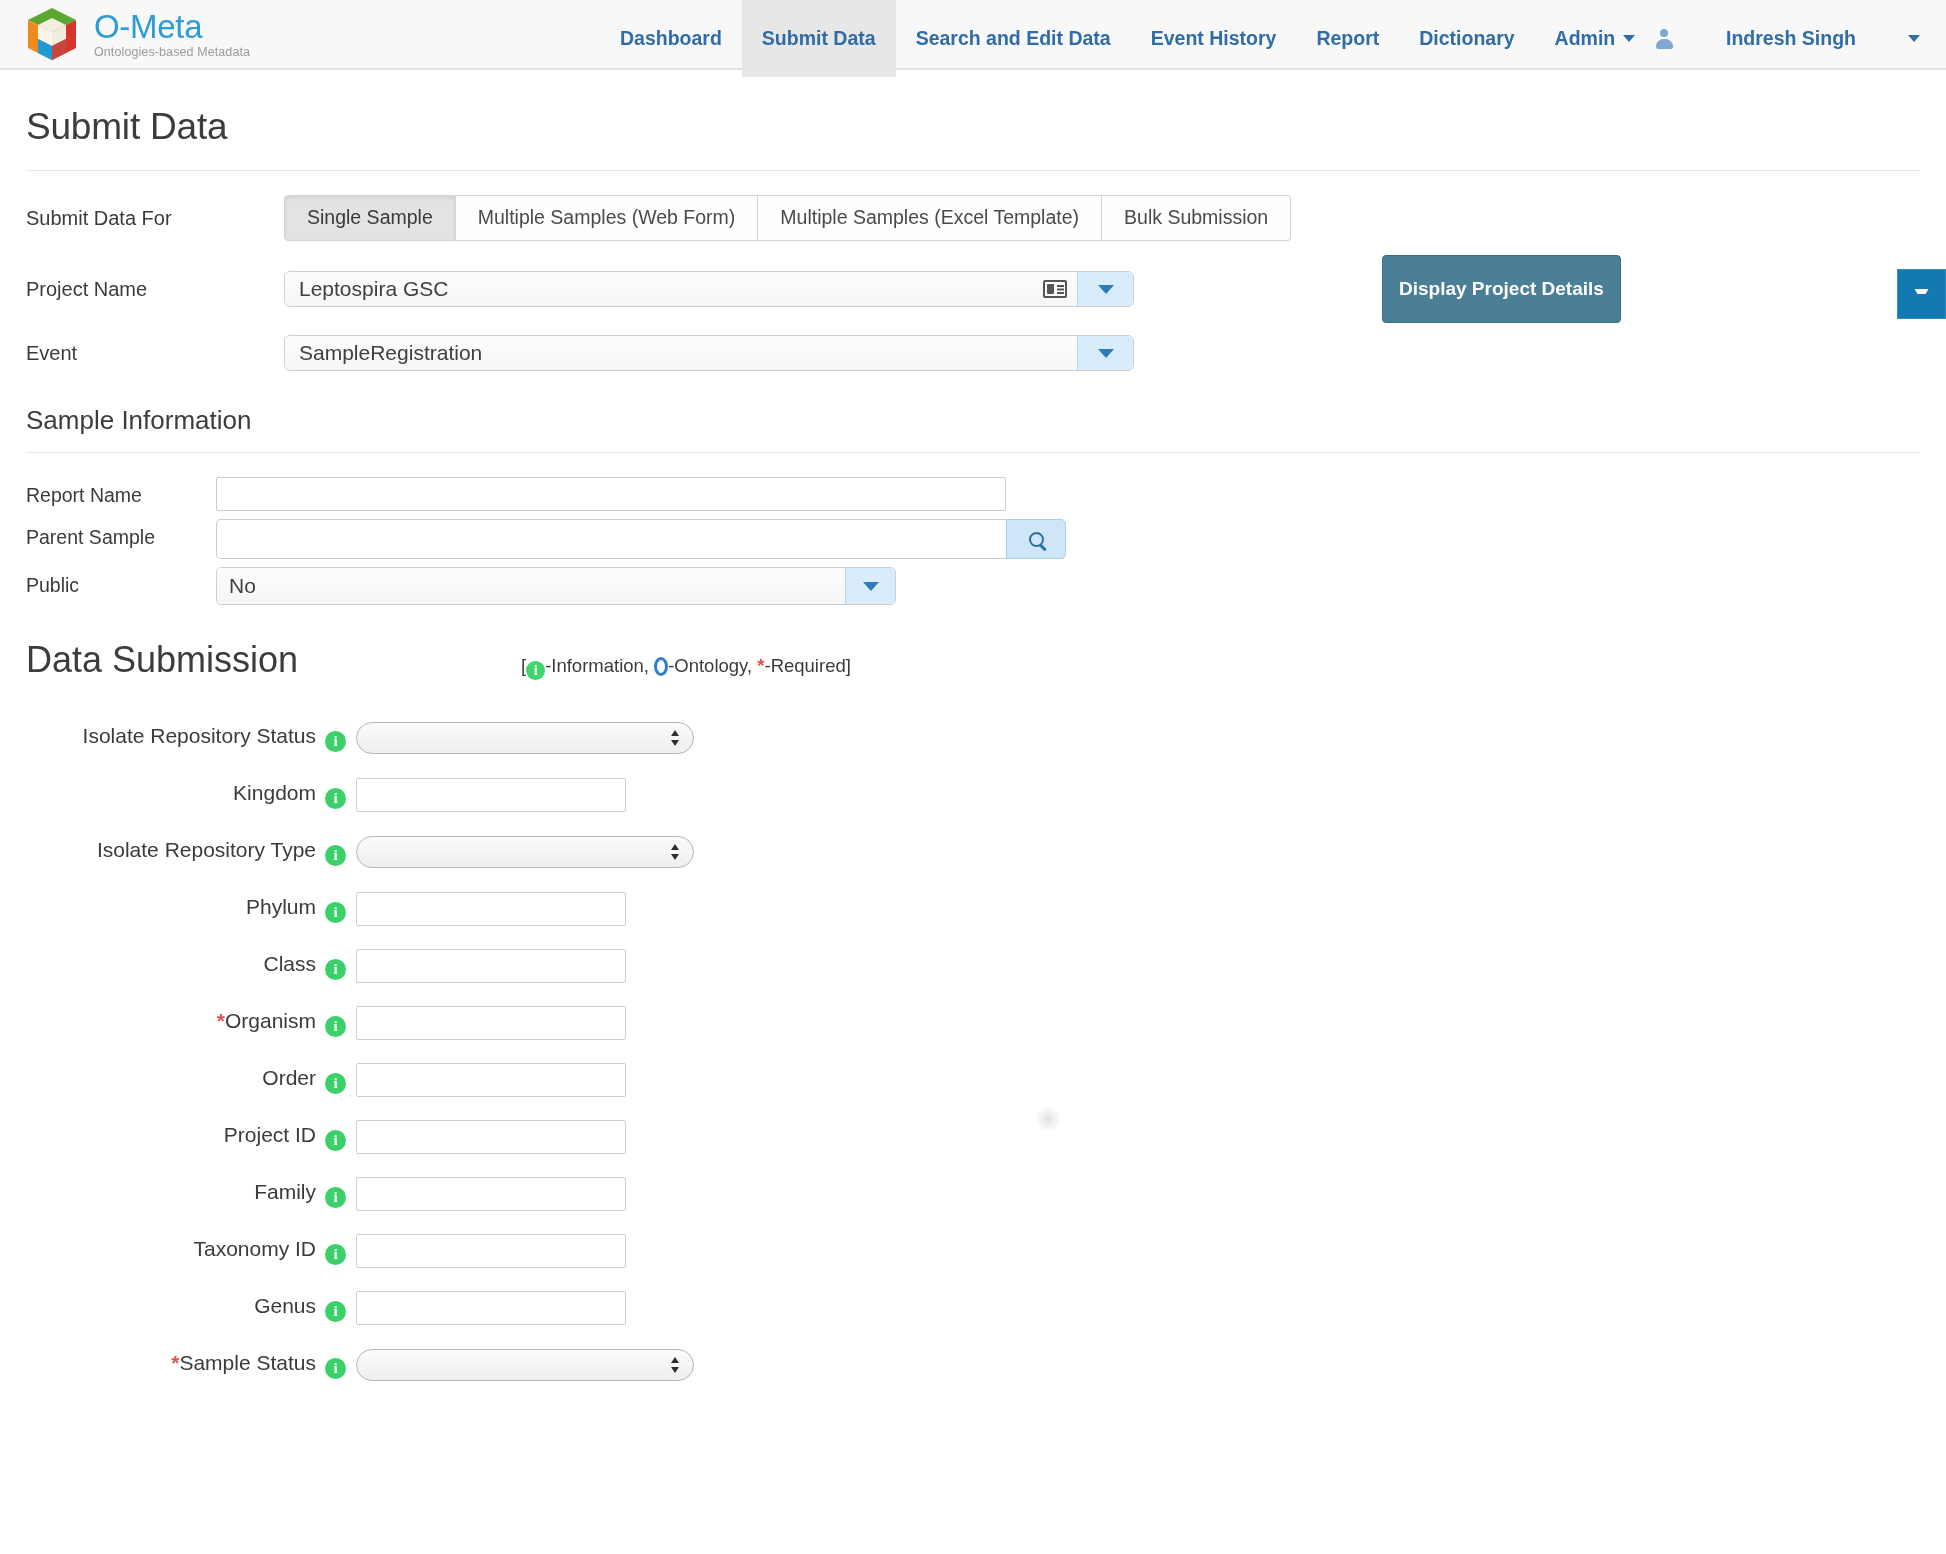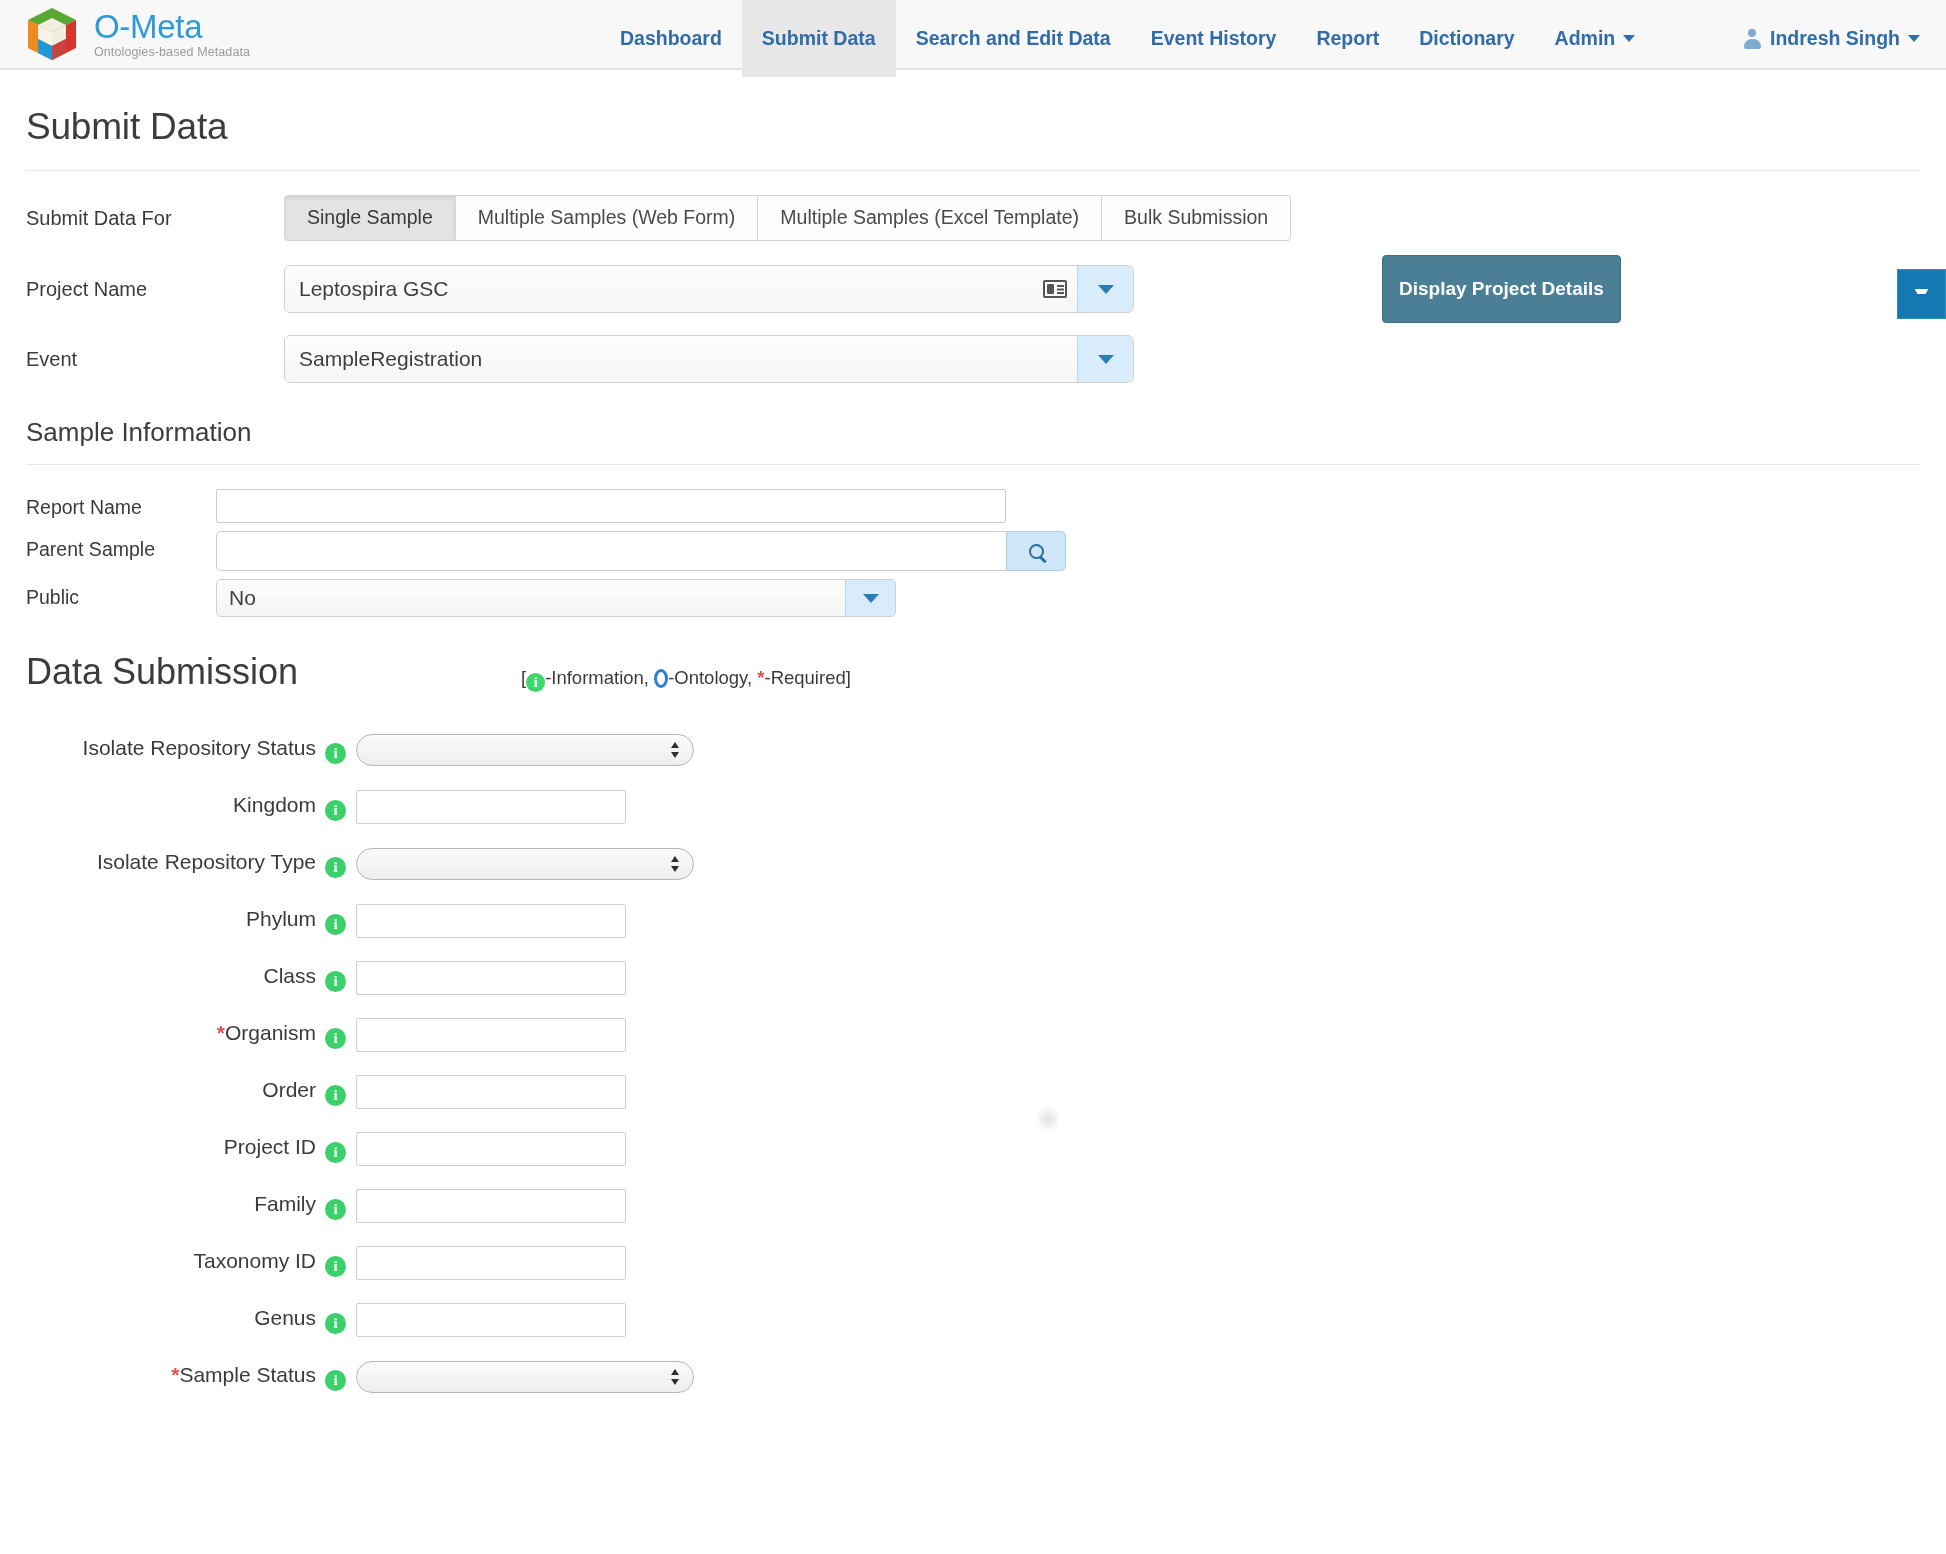--- a/index.html
+++ b/index.html
@@ -83,20 +83,21 @@
     top: 0;
     height: 77px;
     display: flex;
     align-items: center;
     padding: 0 14px;
     font-size: 19.5px;
     font-weight: bold;
     color: #2f6ca8;
     white-space: nowrap;
     cursor: pointer;
+    gap: 44px;
   }
   .user-glyph {
     width: 17px; height: 19px;
     margin-right: 9px;
     position: relative;
     flex: none;
   }
   .user-glyph::before {
     content: ""; position: absolute;
     left: 4.5px; top: 0; width: 8px; height: 8px;
@@ -171,21 +172,21 @@
     background: #e3e3e3;
     color: #3a3a3a;
     box-shadow: inset 0 2px 4px rgba(0,0,0,.08);
   }
   .seg:last-child { border-radius: 0 4px 4px 0; }
 
   .combo {
     display: flex;
     align-items: stretch;
     width: 850px;
-    height: 48px;
+    height: 36px;
     border: 1px solid #cfcfcf;
     border-radius: 6px;
     background: #fbfbfb;
     overflow: hidden;
   }
   .combo .cval {
     flex: 1;
     display: flex;
     align-items: center;
     padding-left: 14px;

